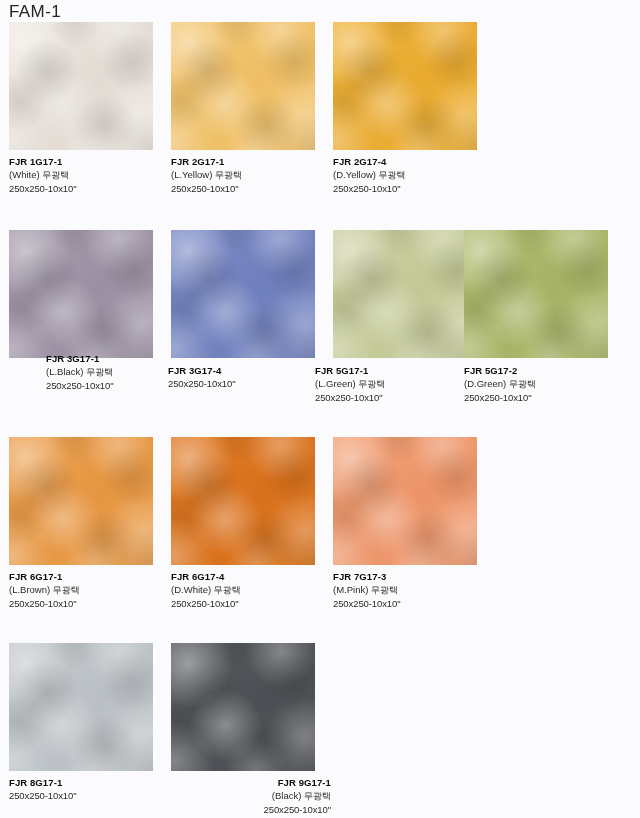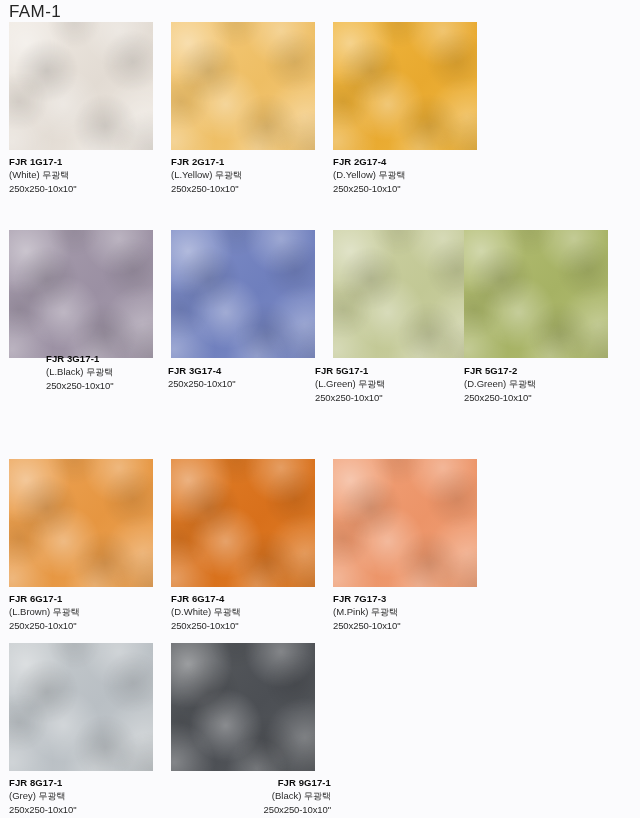--- a/index.html
+++ b/index.html
@@ -186,21 +186,21 @@
         </div>
         <div class="tile-cell" style="left: 464px; width: 144px; height: 128px;">
           <div class="swatch" title="FJR 5G17-4" style="background: linear-gradient(135deg, rgb(179, 189, 115) 0%, rgb(166, 178, 100) 55%, rgb(179, 189, 115) 100%);"></div>
         </div>
         <div class="caption" style="left: 464px; top: 134px;">
           <div class="cap-code">FJR 5G17-2</div>
           <div class="cap-color"><span>(D.Green)</span> <span class="kr">무광택</span></div>
           <div class="cap-size">250x250-10x10"</div>
         </div>
       </div>
-      <div class="tile-row" style="top: 459px; height: 179px;">
+      <div class="tile-row" style="top: 437px; height: 179px;">
         <div class="tile-cell" style="left: 9px; width: 144px; height: 128px;">
           <div class="swatch" title="FJR 6G17-1" style="background: linear-gradient(135deg, rgb(236, 163, 85) 0%, rgb(230, 150, 65) 55%, rgb(236, 163, 85) 100%);"></div>
         </div>
         <div class="caption" style="left: 9px; top: 133px;">
           <div class="cap-code">FJR 6G17-1</div>
           <div class="cap-color"><span>(L.Brown)</span> <span class="kr">무광택</span></div>
           <div class="cap-size">250x250-10x10"</div>
         </div>
         <div class="tile-cell" style="left: 171px; width: 144px; height: 128px;">
           <div class="swatch" title="FJR 6G17-4" style="background: linear-gradient(135deg, rgb(224, 125, 40) 0%, rgb(216, 112, 27) 55%, rgb(224, 125, 40) 100%);"></div>
@@ -218,21 +218,20 @@
           <div class="cap-color"><span>(M.Pink)</span> <span class="kr">무광택</span></div>
           <div class="cap-size">250x250-10x10"</div>
         </div>
       </div>
       <div class="tile-row" style="top: 643px; height: 179px;">
         <div class="tile-cell" style="left: 9px; width: 144px; height: 128px;">
           <div class="swatch" title="FJR 8G17-1" style="background: linear-gradient(135deg, rgb(197, 202, 205) 0%, rgb(185, 191, 196) 55%, rgb(197, 202, 205) 100%);"></div>
         </div>
         <div class="caption" style="left: 9px; top: 133px;">
           <div class="cap-code">FJR 8G17-1</div>
-          <div class="cap-color"><span>(Grey)</span> <span class="kr">무광택</span></div>
           <div class="cap-size">250x250-10x10"</div>
         </div>
         <div class="tile-cell" style="left: 171px; width: 144px; height: 128px;">
           <div class="swatch" title="FJR 9G17-1" style="background: linear-gradient(135deg, rgb(87, 90, 94) 0%, rgb(76, 79, 84) 55%, rgb(87, 90, 94) 100%);"></div>
         </div>
         <div class="caption" style="left: 171px; top: 133px; text-align: right;">
           <div class="cap-code">FJR 9G17-1</div>
           <div class="cap-color"><span>(Black)</span> <span class="kr">무광택</span></div>
           <div class="cap-size">250x250-10x10"</div>
         </div>

